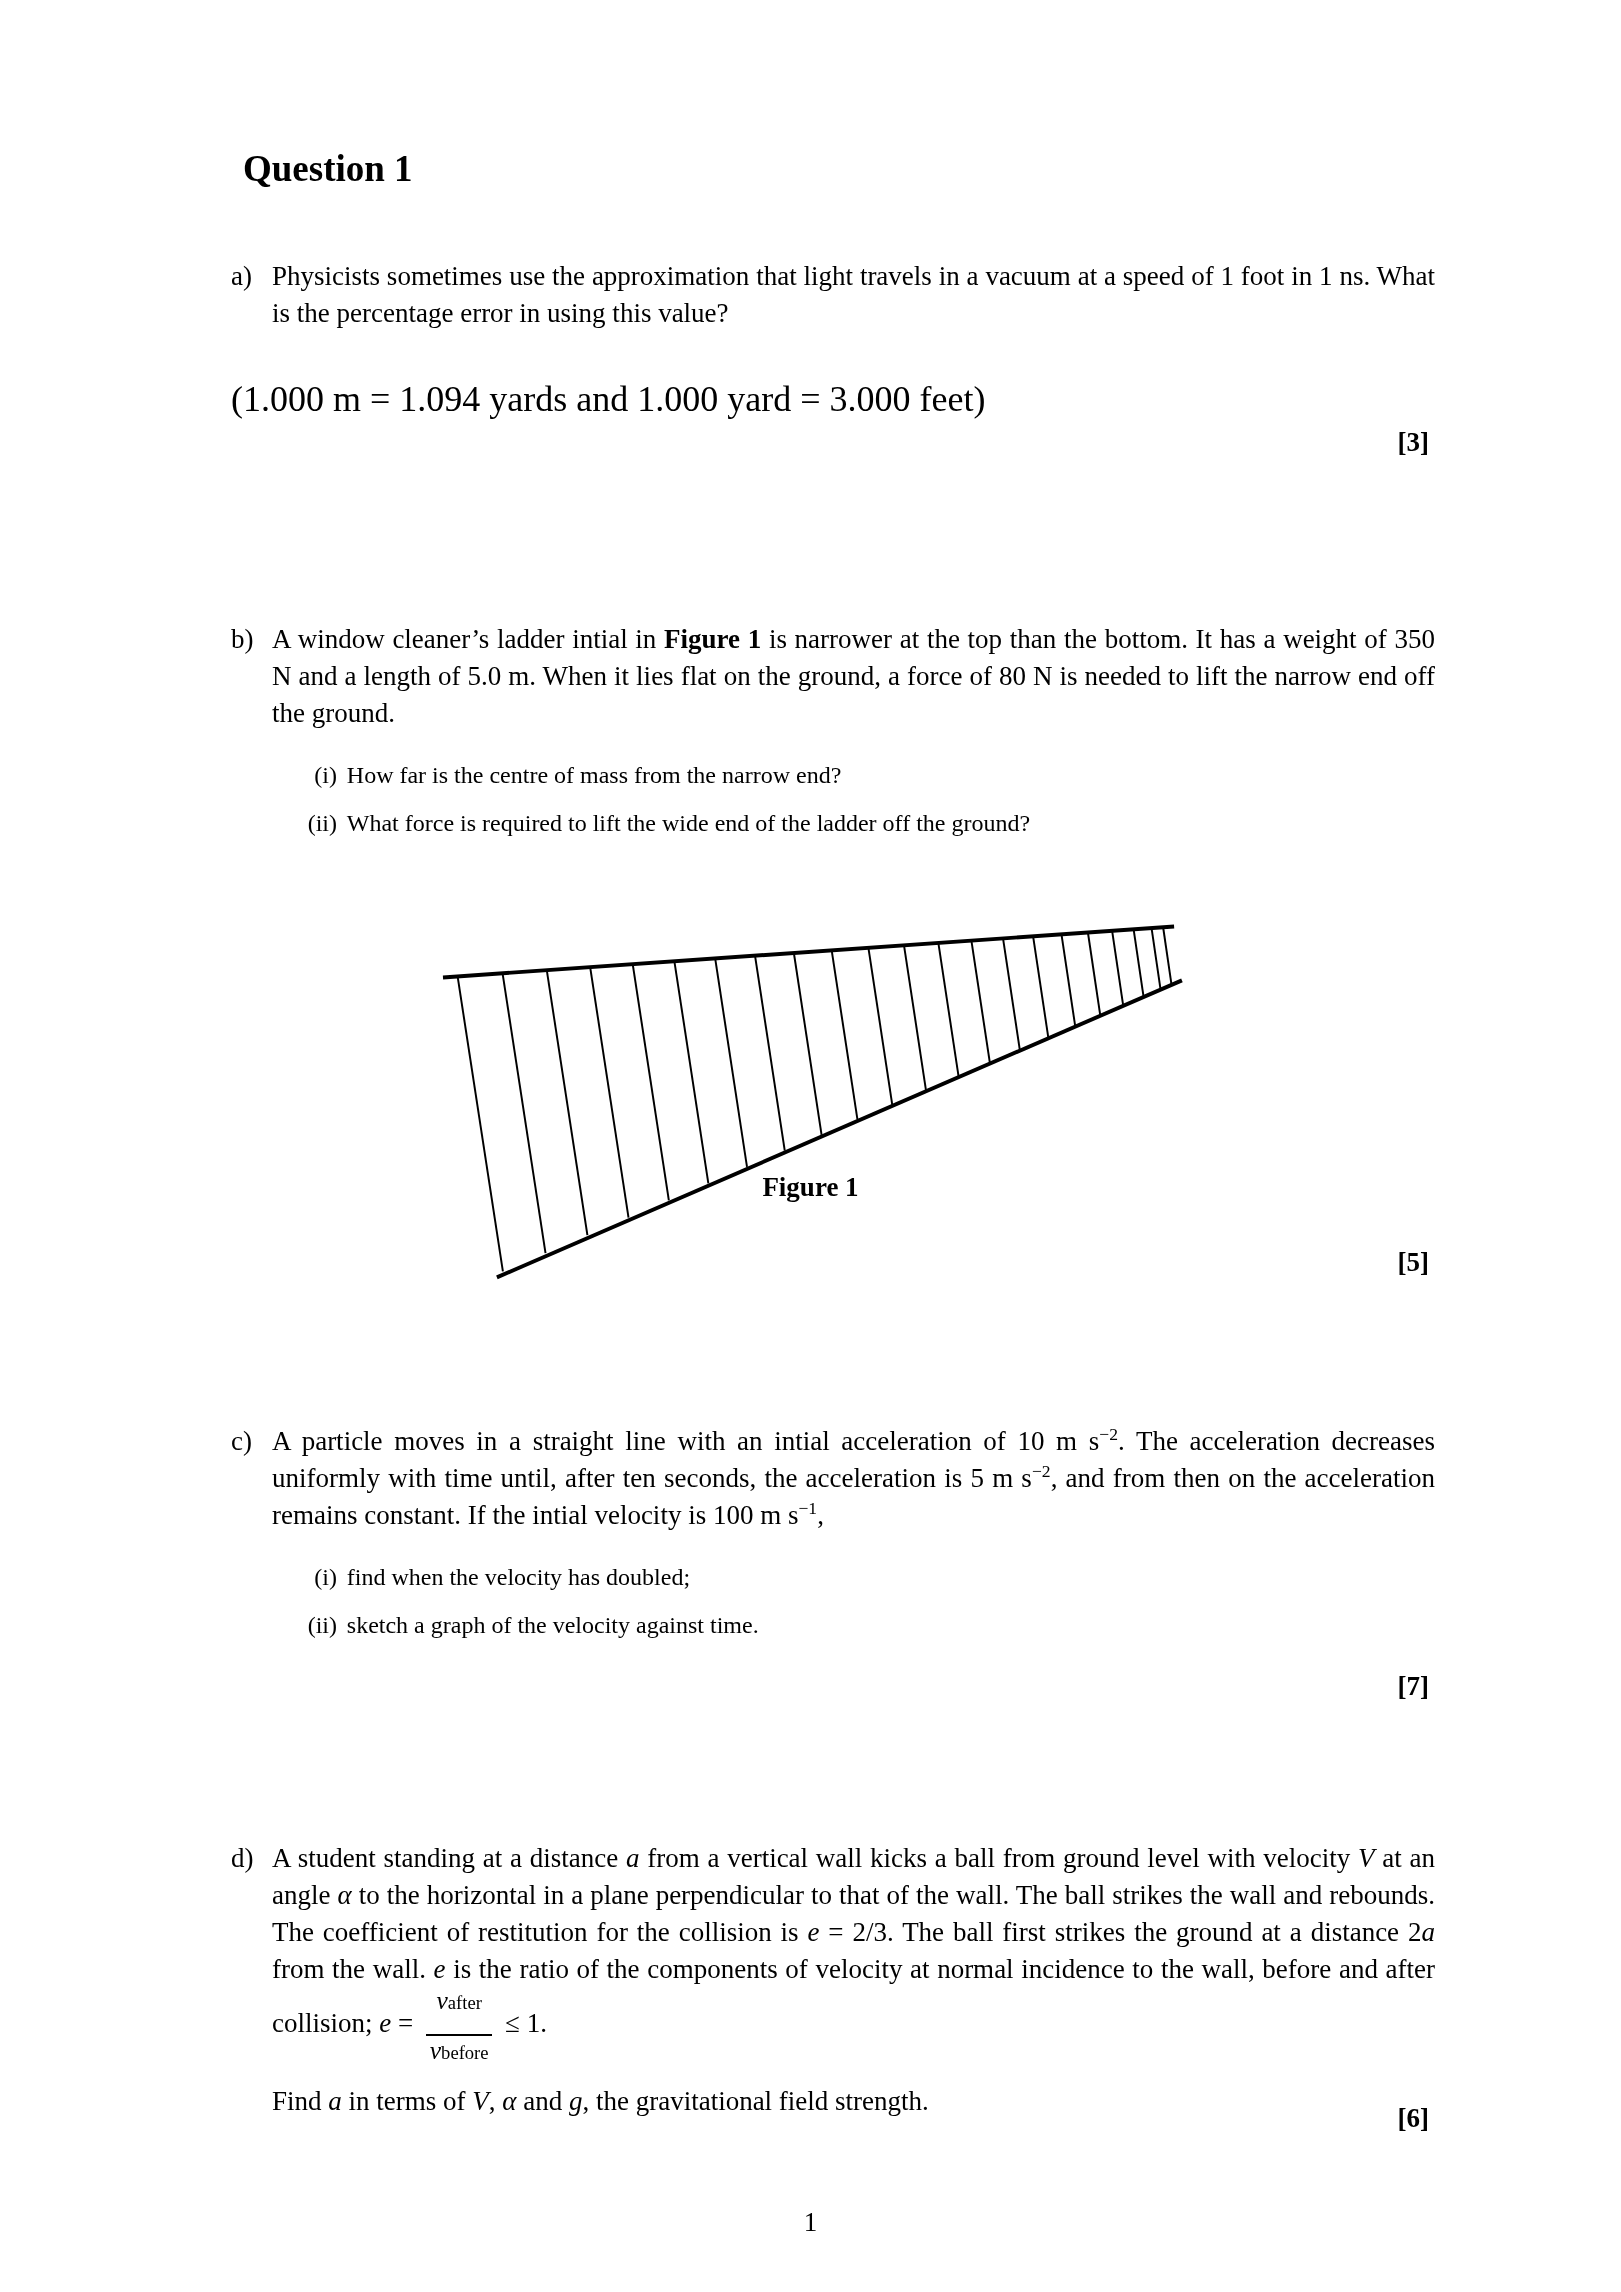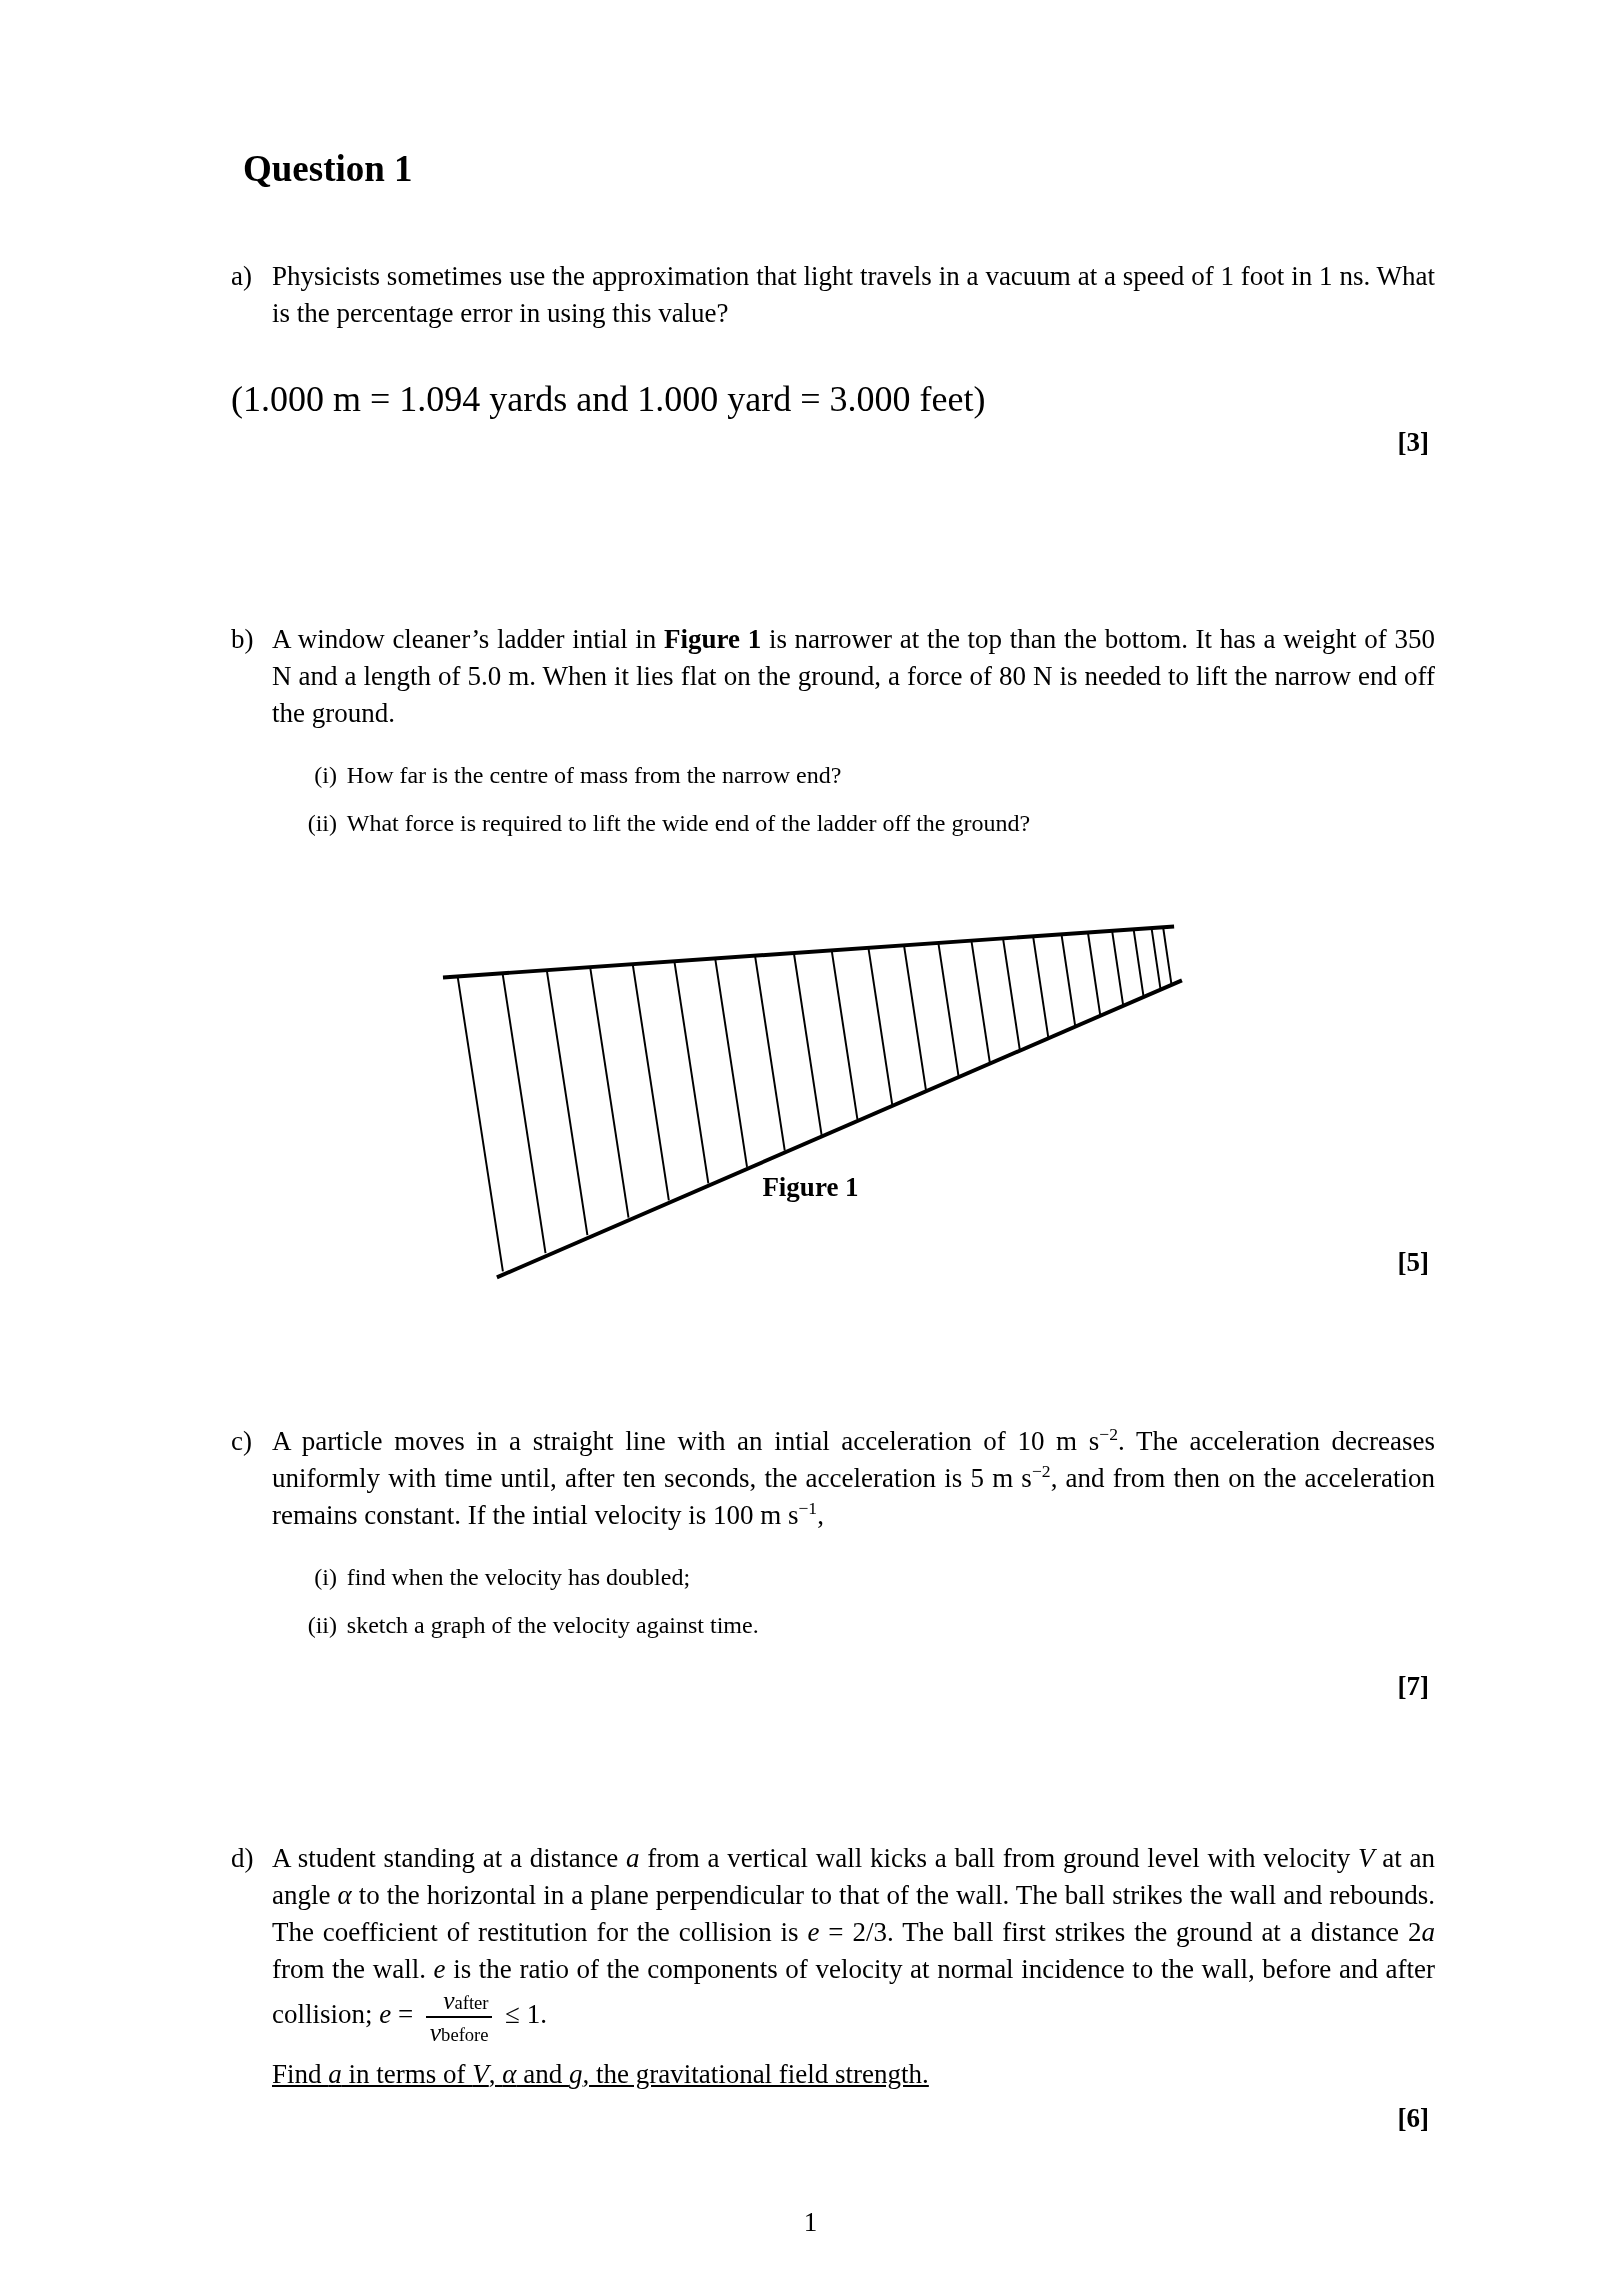--- a/index.html
+++ b/index.html
@@ -13,21 +13,21 @@
   .eq-center { position: absolute; left: 231px; width: 1204px; font-size: 36px; }
   .sub { position: absolute; left: 284px; font-size: 24px; line-height: 37px; }
   .sub .num { display: inline-block; width: 53px; text-align: right; margin-right: 9.8px; }
   .mark { position: absolute; right: 192px; font-size: 27px; font-weight: bold; }
   .caption { position: absolute; left: 0; width: 1621px; text-align: center; font-size: 27px; font-weight: bold; top: 1172px; }
   .pagenum { position: absolute; left: 0; width: 1621px; text-align: center; top: 2207px; font-size: 27px; }
   i.m { font-style: italic; }
   sup { font-size: 17.6px; vertical-align: 9.8px; line-height: 0; }
   .frac { display: inline-block; vertical-align: middle; text-align: center; margin: 0 5.9px; line-height: 1; }
   .frac .top, .frac .bot { display: block; font-style: italic; font-size: 25.5px; padding: 0 3.9px; }
-  .frac .top { border-bottom: 2px solid #000; padding-bottom: 2px; text-align: right; }
+  .frac .top { border-bottom: 2px solid #000; padding-bottom: 20px; }
   .frac .bot { padding-top: 2px; }
   .frac small { font-style: normal; font-size: 18.6px; }
   svg.fig { position: absolute; left: 0; top: 0; }
 </style>
 </head>
 <body>
 
 <div class="abs title">Question 1</div>
 
 <div class="para" style="top:258px;">
@@ -88,18 +88,18 @@
   <span class="num">(i)</span><span>find when the velocity has doubled;</span>
 </div>
 <div class="sub" style="top:1607px;">
   <span class="num">(ii)</span><span>sketch a graph of the velocity against time.</span>
 </div>
 <div class="mark" style="top:1671px;">[7]</div>
 
 <div class="para" style="top:1840px;">
   <span class="lbl">d)</span>
   <div class="body"><span>A student standing at a distance </span><i class="m">a</i><span> from a vertical wall kicks a ball from ground level with velocity </span><i class="m">V</i><span> at an angle </span><i class="m">α</i><span> to the horizontal in a plane perpendicular to that of the wall. The ball strikes the wall and rebounds. The coefficient of restitution for the collision is </span><i class="m">e</i><span> = 2/3. The ball first strikes the ground at a distance 2</span><i class="m">a</i><span> from the wall. </span><i class="m">e</i><span> is the ratio of the components of velocity at normal incidence to the wall, before and after collision; </span><i class="m">e</i><span> = </span><span class="frac"><span class="top"><span>v</span><small>after</small></span><span class="bot"><span>v</span><small>before</small></span></span><span> ≤ 1.</span></div>
-  <div class="body" style="margin-top:11px;text-decoration:underline;"><span>Find </span><i class="m">a</i><span> in terms of </span><i class="m">V</i><span>, </span><i class="m">α</i><span> and </span><i class="m">g</i><span>, the gravitational field strength.</span></div>
+  <div class="body" style="margin-top:20px;"><span>Find </span><i class="m">a</i><span> in terms of </span><i class="m">V</i><span>, </span><i class="m">α</i><span> and </span><i class="m">g</i><span>, the gravitational field strength.</span></div>
 </div>
 <div class="mark" style="top:2103px;">[6]</div>
 
 <div class="pagenum">1</div>
 
 
 </body></html>

